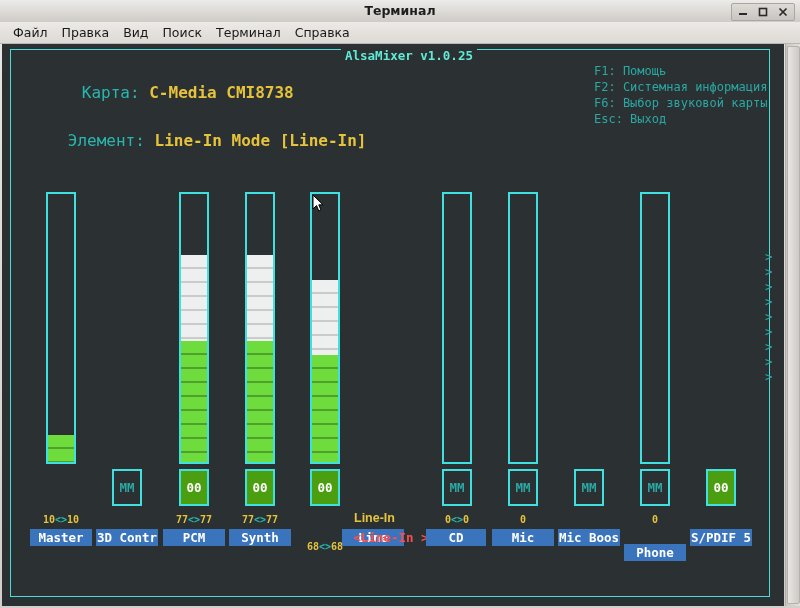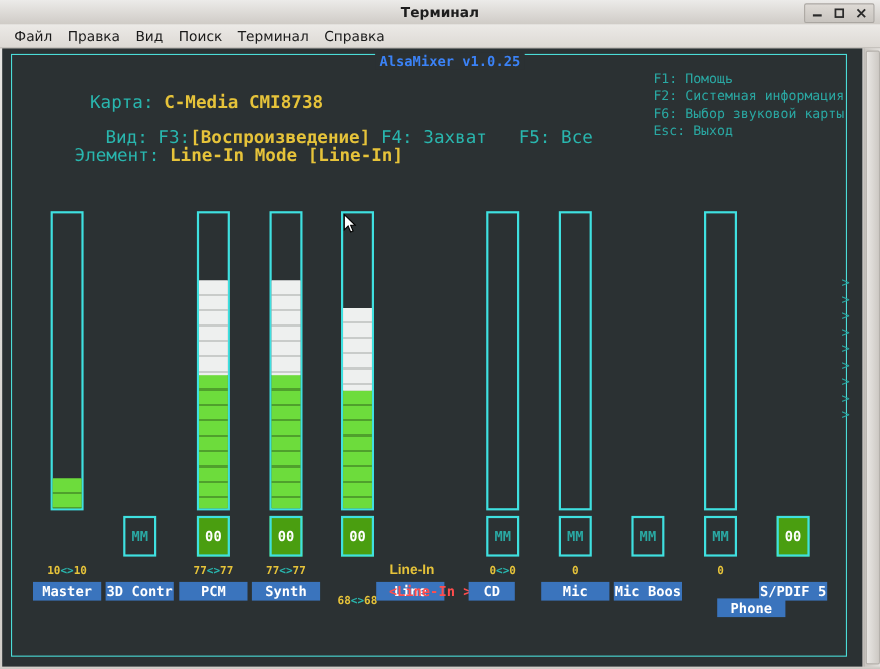--- a/index.html
+++ b/index.html
@@ -40,21 +40,21 @@
   #scrollbar{position:absolute;right:0px;top:44px;width:14px;height:562px;
     background:linear-gradient(90deg,#c9c5c0,#e4e1dd);border-left:1px solid #b0aca7;}
   #scroll-thumb{position:absolute;left:1px;top:2px;width:11px;height:556px;
     background:linear-gradient(90deg,#e9e7e4,#cdc9c4);
     border:1px solid #b5b1ac;border-radius:2px;}
 
   
   #frame{position:absolute;left:8px;top:5px;width:760px;height:548px;
     border:1px solid #4bdcd8;box-sizing:border-box;}
   #frame-title{position:absolute;left:330px;top:-2px;
-    background:#2b3133;padding:0 4px;color:#3b82f6;
+    background:#2b3133;padding:0 4px;color:#5eead4;
     font-size:12.5px;font-weight:bold;letter-spacing:0px;
     font-family:"DejaVu Sans Mono",monospace;}
 
   
   .hdr{position:absolute;font-size:16px;font-family:"DejaVu Sans Mono",monospace;
     white-space:pre;}
   .lbl{color:#29b6ae;}
   .val{color:#e6c33a;font-weight:bold;}
   .dim{color:#29b6ae;}
   .hl{color:#e6c33a;font-weight:bold;}
@@ -130,23 +130,20 @@
 
   <div id="term">
 
     <div id="frame">
       <div id="frame-title">AlsaMixer v1.0.25</div>
     </div>
 
     <div class="hdr" style="left:22px;top:20px;">
       <span class="lbl">Карта:</span><span> </span><span class="val">C-Media CMI8738</span>
     </div>
-    <div class="hdr" style="left:36px;top:52px;">
-      <span class="lbl">Вид:</span><span> </span><span class="dim">F3:</span><span class="hl">[Воспроизведение]</span><span class="dim"> F4: Захват   F5: Все</span>
-    </div>
     <div class="hdr" style="left:8px;top:68px;">
       <span class="lbl">Элемент:</span><span> </span><span class="val">Line-In Mode [Line-In]</span>
     </div>
 
     <div class="help" style="top:20px;">F1: Помощь</div>
     <div class="help" style="top:36px;">F2: Системная информация</div>
     <div class="help" style="top:52px;">F6: Выбор звуковой карты</div>
     <div class="help" style="top:68px;">Esc: Выход</div>
 
     <div class="arrowcol" id="arrowcol" style="left:763px;top:205px;">
@@ -199,37 +196,37 @@
           <span style="background: rgb(74, 158, 16); padding: 0px 1px;">00</span>
         </div>
         <div class="volnum" style="left: 292px; top: 497px; width: 62px;"><span>68</span><span class="arrows">&lt;&gt;</span><span>68</span></div>
         <div class="namebox plain" style="top: 485px; left: 292px; width: 62px; margin-left: 48px;">Line</div>
         <div class="namebox enum" style="top: 485px; left: 352px; width: 74px;">&lt;Line-In &gt;</div>
         <div class="track" style="left: 440px; top: 148px; width: 30px; height: 272px;"></div>
         <div class="dbbox off" style="left: 440px; top: 425px; width: 30px; height: 37px;">
           <span>MM</span>
         </div>
         <div class="volnum" style="left: 424px; top: 470px; width: 62px;"><span>0</span><span class="arrows">&lt;&gt;</span><span>0</span></div>
-        <div class="namebox plain" style="top: 485px; left: 424px; width: 42px;">CD</div>
+        <div class="namebox plain" style="top: 485px; left: 424px; width: 60px;">CD</div>
         <div class="track" style="left: 506px; top: 148px; width: 30px; height: 272px;"></div>
         <div class="dbbox off" style="left: 506px; top: 425px; width: 30px; height: 37px;">
           <span>MM</span>
         </div>
         <div class="volnum" style="left: 490px; top: 470px; width: 62px;">0</div>
         <div class="namebox plain" style="top: 485px; left: 490px; width: 62px;">Mic</div>
         <div class="dbbox off" style="left: 572px; top: 425px; width: 30px; height: 37px;">
           <span>MM</span>
         </div>
         <div class="namebox plain" style="top: 485px; left: 556px; width: 62px;">Mic Boos</div>
         <div class="track" style="left: 638px; top: 148px; width: 30px; height: 272px;"></div>
         <div class="dbbox off" style="left: 638px; top: 425px; width: 30px; height: 37px;">
           <span>MM</span>
         </div>
         <div class="volnum" style="left: 622px; top: 470px; width: 62px;">0</div>
-        <div class="namebox plain" style="top: 485px; left: 650px; width: 62px; margin-top: 15px;">Phone</div>
+        <div class="namebox plain" style="top: 485px; left: 622px; width: 62px; margin-top: 15px;">Phone</div>
         <div class="dbbox on" style="left: 704px; top: 425px; width: 30px; height: 37px;">
           <span style="background: rgb(74, 158, 16); padding: 0px 1px;">00</span>
         </div>
         <div class="namebox plain" style="top: 485px; left: 688px; width: 62px;">S/PDIF 5</div>
       </div>
 
     <svg id="cursor" viewBox="0 0 12 19">
       <path d="M1 1 L1 15 L4.5 11.5 L6.8 17 L9 16 L6.8 10.8 L11 10.8 Z" fill="#ffffff" stroke="#000000" stroke-width="1"></path>
     </svg>
 

